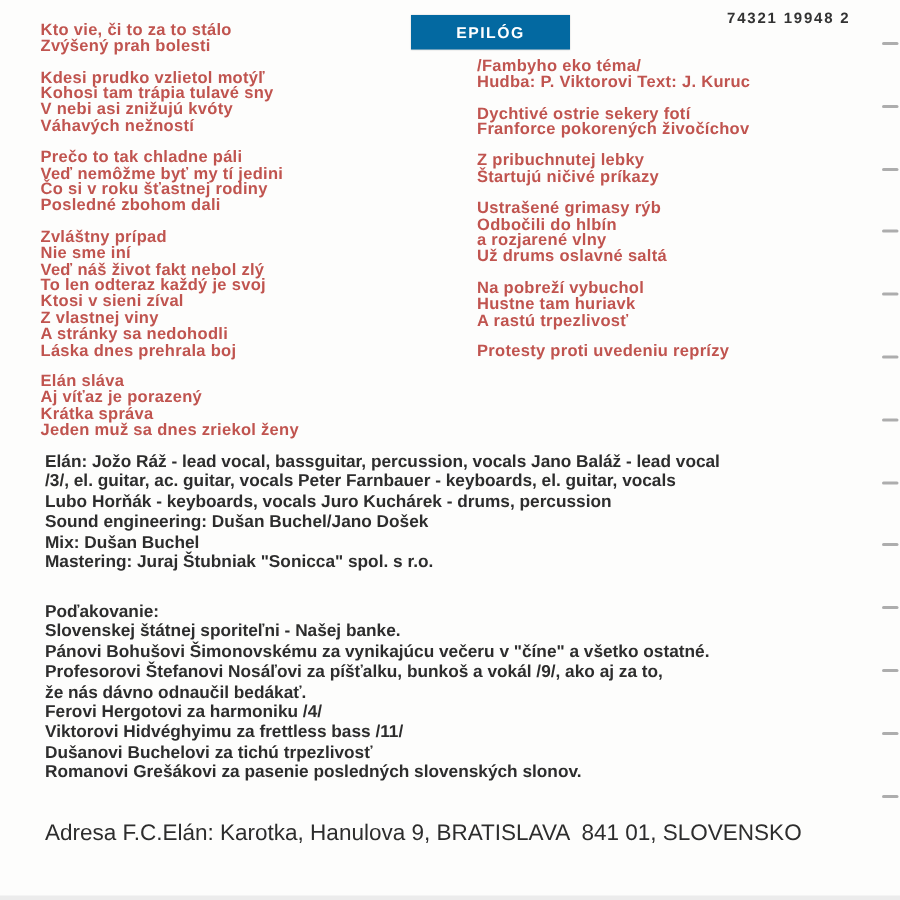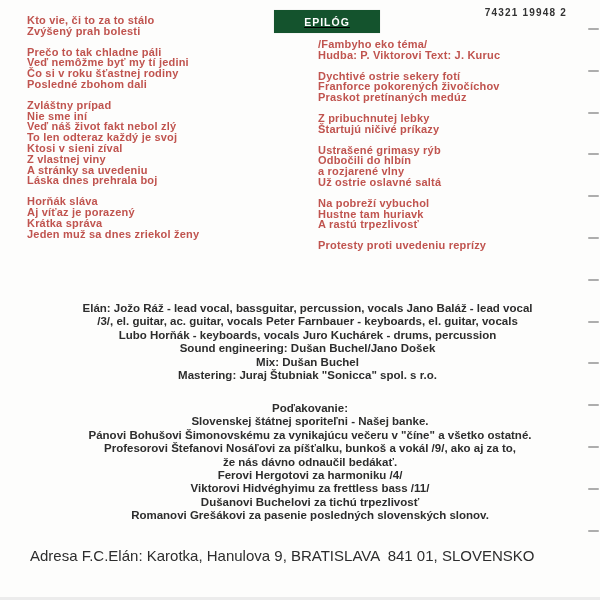--- a/index.html
+++ b/index.html
@@ -4,36 +4,36 @@
 <style>
   html,body{margin:0;padding:0;}
   body{width:600px;height:600px;background:#ffffff;overflow:hidden;
        font-family:"Liberation Sans", sans-serif;}
   .page{position:relative;width:600px;height:600px;background:#fdfdfc;}
 
   .catalog{position:absolute;top:7px;right:33px;
            font-size:10px;font-weight:700;letter-spacing:1.2px;color:#333333;}
 
   .banner{position:absolute;left:274px;top:10px;width:106px;height:23px;
-          background:#14532d;display:flex;align-items:center;justify-content:center;
-          box-shadow:0 0 1px rgba(0,0,0,.2);text-decoration:underline;}
+          background:#0369a1;display:flex;align-items:center;justify-content:center;
+          box-shadow:0 0 1px rgba(0,0,0,.2);}
   .banner span{color:#ffffff;font-size:10.5px;font-weight:700;letter-spacing:1px;}
 
   .lyrics{position:absolute;color:#c0544f;font-size:11px;line-height:10.8px;
           letter-spacing:.2px;font-weight:700;}
   .col-left{left:27px;top:15px;width:260px;}
   .col-right{left:318px;top:39px;width:260px;}
   .stanza{margin:0 0 10px 0;}
   .lyric-line{white-space:nowrap;}
 
   .blacktext{position:absolute;color:#2d2d2d;font-weight:700;
              font-size:11.5px;line-height:13.4px;}
   .credits{left:30px;top:302px;width:555px;}
   .thanks{left:30px;top:402px;width:560px;}
-  .text-line{white-space:nowrap;text-align:center;}
+  .text-line{white-space:nowrap;}
 
   .address{position:absolute;left:30px;top:547px;color:#2d2d2d;font-weight:400;
            font-size:15px;white-space:pre;}
 
   .binding-marks{position:absolute;top:0;right:0;width:14px;height:600px;}
   .mark{position:absolute;right:1px;width:11px;height:2px;background:#adadad;
         border-radius:1px;}
 
   .bottom-edge{position:absolute;left:0;bottom:0;width:600px;height:3px;
                background:#ececec;}
@@ -48,62 +48,67 @@
   <div class="banner">
     <span>EPILÓG</span>
   </div>
 
   <div class="lyrics col-left">
       <div class="stanza">
         <div class="lyric-line">Kto vie, či to za to stálo</div>
         <div class="lyric-line">Zvýšený prah bolesti</div>
       </div>
       <div class="stanza">
+        <div class="lyric-line">Kdesi prudko vzlietol motýľ</div>
+        <div class="lyric-line">Kohosi tam trápia tulavé sny</div>
+        <div class="lyric-line">V nebi asi znižujú kvóty</div>
+        <div class="lyric-line">Váhavých nežností</div>
+      </div>
+      <div class="stanza">
         <div class="lyric-line">Prečo to tak chladne páli</div>
         <div class="lyric-line">Veď nemôžme byť my tí jedini</div>
         <div class="lyric-line">Čo si v roku šťastnej rodiny</div>
         <div class="lyric-line">Posledné zbohom dali</div>
       </div>
       <div class="stanza">
         <div class="lyric-line">Zvláštny prípad</div>
         <div class="lyric-line">Nie sme iní</div>
         <div class="lyric-line">Veď náš život fakt nebol zlý</div>
         <div class="lyric-line">To len odteraz každý je svoj</div>
         <div class="lyric-line">Ktosi v sieni zíval</div>
         <div class="lyric-line">Z vlastnej viny</div>
-        <div class="lyric-line">A stránky sa uvedeniu</div>
+        <div class="lyric-line">A stránky sa nedohodli</div>
         <div class="lyric-line">Láska dnes prehrala boj</div>
       </div>
       <div class="stanza">
-        <div class="lyric-line">Horňák sláva</div>
+        <div class="lyric-line">Elán sláva</div>
         <div class="lyric-line">Aj víťaz je porazený</div>
         <div class="lyric-line">Krátka správa</div>
         <div class="lyric-line">Jeden muž sa dnes zriekol ženy</div>
       </div>
     </div>
 
   <div class="lyrics col-right">
       <div class="stanza">
         <div class="lyric-line">/Fambyho eko téma/</div>
         <div class="lyric-line">Hudba: P. Viktorovi Text: J. Kuruc</div>
       </div>
       <div class="stanza">
         <div class="lyric-line">Dychtivé ostrie sekery fotí</div>
         <div class="lyric-line">Franforce pokorených živočíchov</div>
-        <div class="lyric-line">Praskot pretínaných medúz</div>
       </div>
       <div class="stanza">
         <div class="lyric-line">Z pribuchnutej lebky</div>
         <div class="lyric-line">Štartujú ničivé príkazy</div>
       </div>
       <div class="stanza">
         <div class="lyric-line">Ustrašené grimasy rýb</div>
         <div class="lyric-line">Odbočili do hlbín</div>
         <div class="lyric-line">a rozjarené vlny</div>
-        <div class="lyric-line">Už ostrie oslavné saltá</div>
+        <div class="lyric-line">Už drums oslavné saltá</div>
       </div>
       <div class="stanza">
         <div class="lyric-line">Na pobreží vybuchol</div>
         <div class="lyric-line">Hustne tam huriavk</div>
         <div class="lyric-line">A rastú trpezlivosť</div>
       </div>
       <div class="stanza">
         <div class="lyric-line">Protesty proti uvedeniu reprízy</div>
       </div>
     </div>

